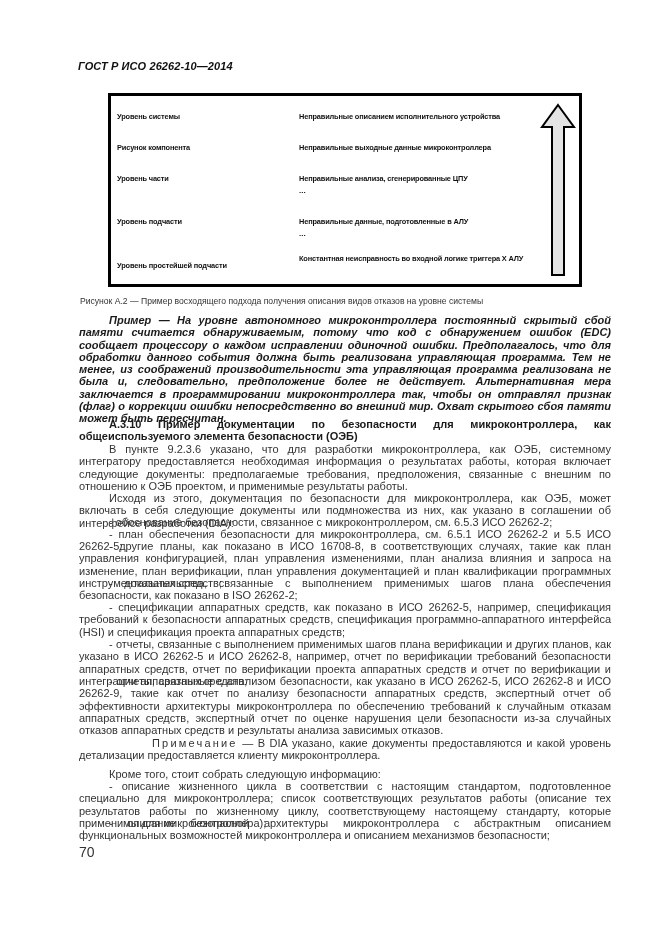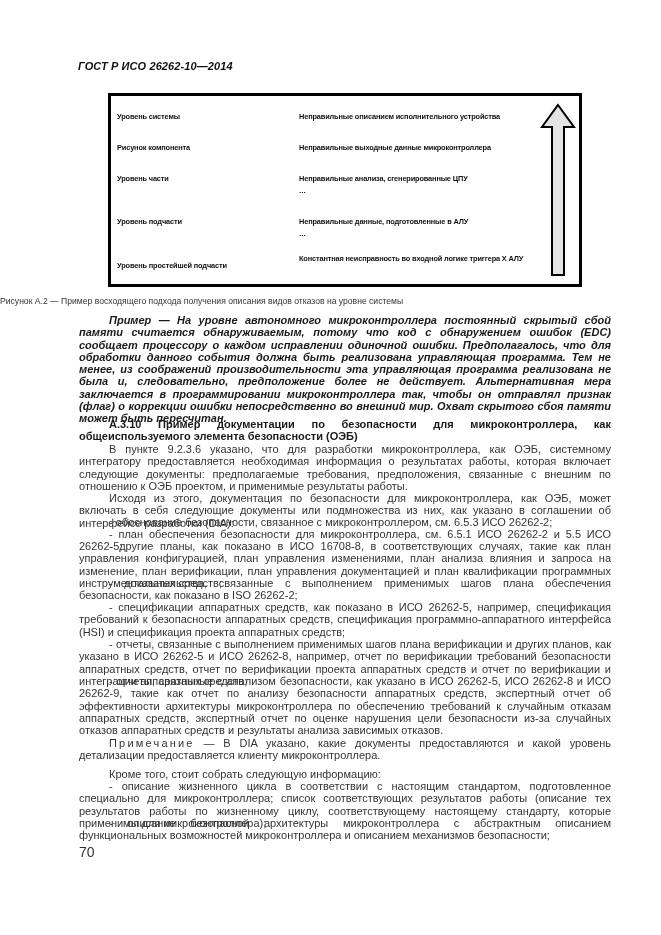--- a/index.html
+++ b/index.html
@@ -6,26 +6,26 @@
   body { width: 661px; height: 935px; position: relative; overflow: hidden;
          font-family: "Liberation Sans", "DejaVu Sans", sans-serif; color: #2a2a2a; }
   .header { position: absolute; left: 78px; top: 60px; font-size: 11px; font-weight: bold; color: #111; letter-spacing: 0.1px; font-style: italic; }
   .figure { position: absolute; left: 108px; top: 93px; width: 474px; height: 194px;
             border: 3px solid #000; box-sizing: border-box; background: #fff; }
   .fig-row { position: absolute; font-size: 7.4px; font-weight: bold; color: #111; letter-spacing: -0.15px; }
   .fig-left { left: 6px; }
   .fig-right { left: 188px; width: 245px; line-height: 10px; }
   .fig-dots { position: absolute; left: 188px; font-size: 8px; font-weight: bold; color: #111; }
   .arrow { position: absolute; left: 429px; top: 7px; width: 36px; height: 176px; }
-  .caption { position: absolute; left: 0; width: 563px; top: 296px; font-size: 8.6px; color: #333; }
+  .caption { position: absolute; left: 0; width: 563px; top: 296px; text-align: center; font-size: 8.6px; color: #333; }
   .para { position: absolute; left: 79px; width: 532px; font-size: 11px; line-height: 12.3px; text-align: justify; color: #333; }
   .para.indent { text-indent: 30px; }
   .example { font-style: italic; font-weight: bold; color: #1a1a1a; }
   .heading { font-weight: bold; color: #1a1a1a; }
-  .spaced { letter-spacing: 2.2px; }
+  .spaced { letter-spacing: 2.2px; margin-left: 43px; }
   .pageno { position: absolute; left: 79px; top: 844px; font-size: 14px; color: #333; }
 </style>
 </head>
 <body>
 
 <div class="header">ГОСТ Р ИСО 26262-10—2014</div>
 
 <div class="figure">
   <div class="fig-row fig-left" style="top:16px">Уровень системы</div>
   <div class="fig-row fig-right" style="top:16px">Неправильные описанием исполнительного устройства</div>

